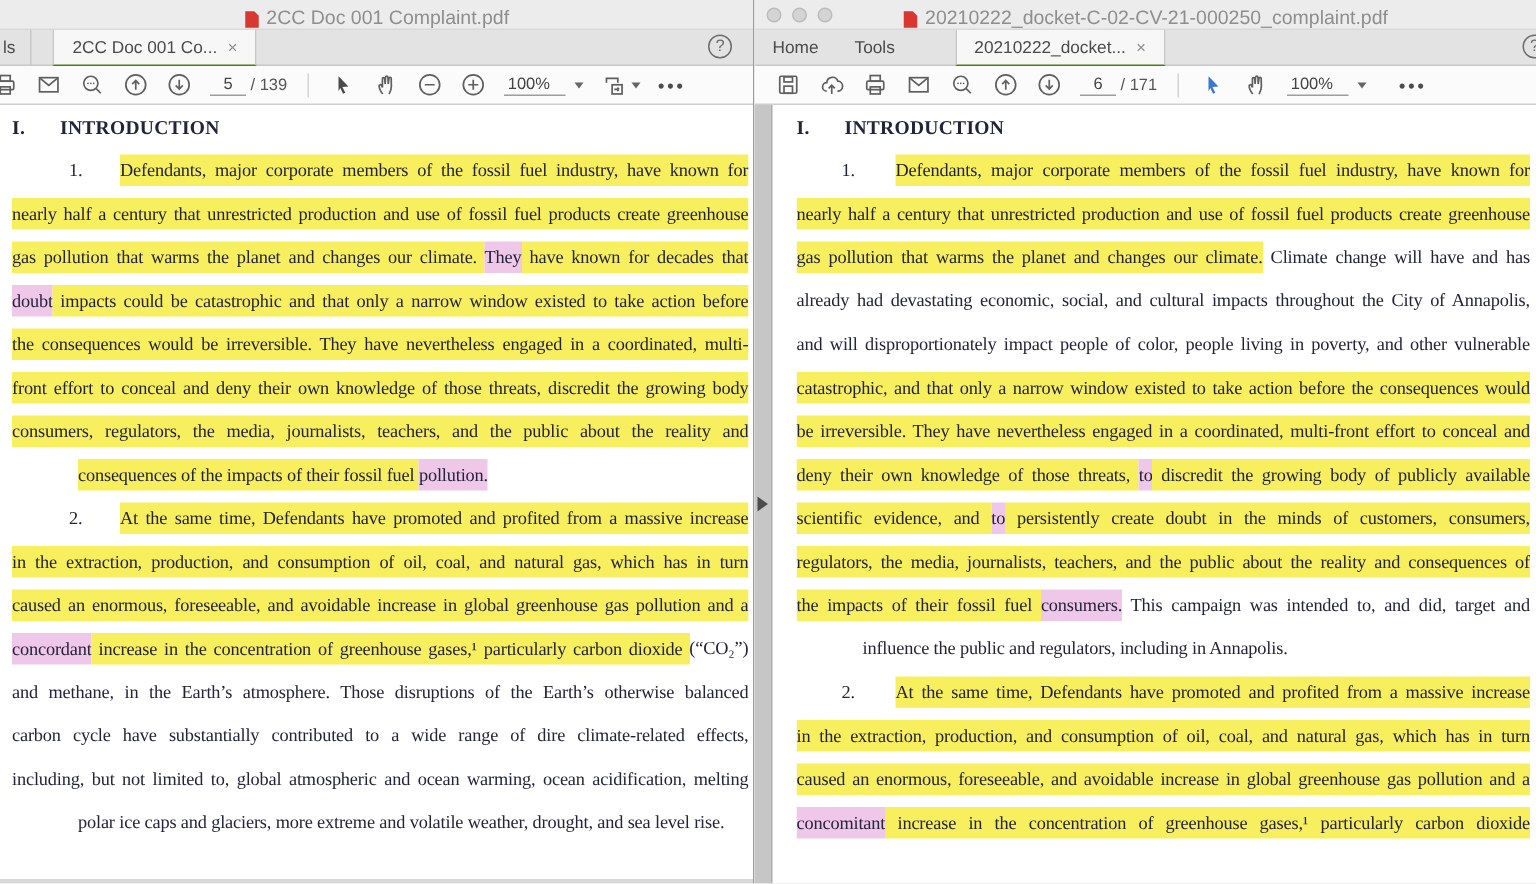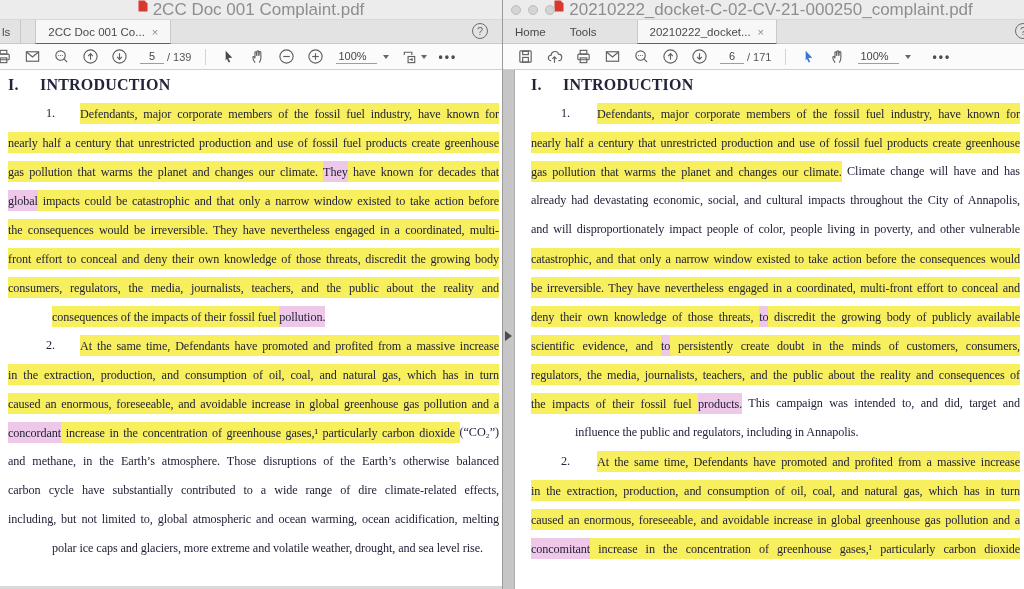--- a/index.html
+++ b/index.html
@@ -6,22 +6,22 @@
   html,body { width:1024px; height:589px; overflow:hidden; background:#e9e9e9;
               font-family:"Liberation Sans", sans-serif; }
   .stage { position:relative; width:1024px; height:589px; display:flex; }
 
   
   .win { position:relative; height:589px; background:#fff; overflow:hidden; }
   .win-left  { width:503px; border-right:1px solid #9b9b9b; }
   .win-right { width:520px; flex:1; }
 
   .titlebar { height:20px; background:#ececec; border-bottom:1px solid #d9d9d9;
-              display:flex; align-items:flex-start; justify-content:center; gap:5px;
-              font-size:17px; color:#8e8e8e; position:relative; }
+              display:flex; align-items:flex-end; justify-content:center; gap:5px;
+              font-size:13px; color:#8e8e8e; position:relative; }
   .lights { position:absolute; left:8px; top:5px; display:flex; gap:7px; }
   .light { width:10px; height:10px; border-radius:50%; background:#d4d4d4; border:1px solid #bcbcbc; }
   .pdficon { width:10px; height:12px; flex:0 0 auto; }
 
   .tabbar { height:24px; background:#e3e3e3; border-bottom:1px solid #c8c8c8;
             display:flex; align-items:stretch; font-size:11.5px; color:#4a4a4a; position:relative; }
   .tab { display:flex; align-items:center; padding:0 12px; gap:7px; cursor:default; }
   .tab.active { background:#f7f7f7; border-left:1px solid #c8c8c8; border-right:1px solid #c8c8c8;
                 margin-bottom:-1px; border-bottom:1px solid #4d7c0f; }
   .tab .x { color:#8b8b8b; font-size:11px; }
@@ -55,21 +55,21 @@
   .graystrip  { position:absolute; left:0; top:0; width:11px; height:519px; background:#c6c6c6; }
   .nextarrow { position:absolute; left:2px; top:261px; width:0; height:0;
                border-top:5px solid transparent; border-bottom:5px solid transparent;
                border-left:7px solid #4c4c4c; }
 
   .doc { font-family:"Liberation Serif", serif; font-size:12.2px; color:#23233a;
          letter-spacing:-0.1px; }
   .doc .line { height:29px; line-height:29px; overflow:hidden;
                text-align:justify; text-align-last:justify; }
   .doc .line.nj { text-align:left; text-align-last:auto;padding-left:44px; }
-  .doc .line.head { font-weight:bold; text-align-last:auto; font-size:16px; letter-spacing:0.2px; }
+  .doc .line.head { font-weight:bold; text-align-last:auto; font-size:13px; letter-spacing:0.2px; }
   .doc .hnum { display:inline-block; width:32px; }
   .doc .pline { padding-left:var(--pind); }
   .doc .pnum { display:inline-block; width:var(--pnum); background:none; }
   .doc-left  { padding:0 3px 0 8px;  --pind:38px; --pnum:34px; }
   .doc-right { padding:0 4px 0 16px; --pind:30px; --pnum:36px; }
   .hl-y { background:var(--hl-y,#f8ef5f); padding:3.5px 0; }
   .hl-p { background:var(--hl-p,#efc7e9); padding:3.5px 0; }
 </style>
 </head>
 <body>
@@ -171,21 +171,21 @@
       <div class="dots">•••</div>
     </div>
 
     <div class="docarea">
       <div class="page page-left">
         <div id="left-doc" class="doc doc-left">
             <div class="line head"><span class="hnum">I.</span><span>INTRODUCTION</span></div>
             <div class="line pline"><span class="pnum">1.</span><span class="hl-y">Defendants, major corporate members of the fossil fuel industry, have known for</span></div>
             <div class="line"><span class="hl-y">nearly half a century that unrestricted production and use of fossil fuel products create greenhouse</span></div>
             <div class="line"><span class="hl-y">gas pollution that warms the planet and changes our climate. </span><span class="hl-p">They</span><span class="hl-y"> have known for decades that</span></div>
-            <div class="line"><span class="hl-p">global</span><span class="hl-y"> impacts could be catastrophic and that only a narrow window existed to take action before</span></div>
+            <div class="line"><span class="hl-p">doubt</span><span class="hl-y"> impacts could be catastrophic and that only a narrow window existed to take action before</span></div>
             <div class="line"><span class="hl-y">the consequences would be irreversible. They have nevertheless engaged in a coordinated, multi-</span></div>
             <div class="line"><span class="hl-y">front effort to conceal and deny their own knowledge of those threats, discredit the growing body</span></div>
             <div class="line"><span class="hl-y">consumers, regulators, the media, journalists, teachers, and the public about the reality and</span></div>
             <div class="line nj"><span class="hl-y">consequences of the impacts of their fossil fuel </span><span class="hl-p">pollution.</span></div>
             <div class="line pline"><span class="pnum">2.</span><span class="hl-y">At the same time, Defendants have promoted and profited from a massive increase</span></div>
             <div class="line"><span class="hl-y">in the extraction, production, and consumption of oil, coal, and natural gas, which has in turn</span></div>
             <div class="line"><span class="hl-y">caused an enormous, foreseeable, and avoidable increase in global greenhouse gas pollution and a</span></div>
             <div class="line"><span class="hl-p">concordant</span><span class="hl-y"> increase in the concentration of greenhouse gases,¹ particularly carbon dioxide </span><span>(“CO₂”)</span></div>
             <div class="line"><span>and methane, in the Earth’s atmosphere. Those disruptions of the Earth’s otherwise balanced</span></div>
             <div class="line"><span>carbon cycle have substantially contributed to a wide range of dire climate-related effects,</span></div>
@@ -301,21 +301,21 @@
             <div class="line pline"><span class="pnum">1.</span><span class="hl-y">Defendants, major corporate members of the fossil fuel industry, have known for</span></div>
             <div class="line"><span class="hl-y">nearly half a century that unrestricted production and use of fossil fuel products create greenhouse</span></div>
             <div class="line"><span class="hl-y">gas pollution that warms the planet and changes our climate.</span><span> Climate change will have and has</span></div>
             <div class="line"><span>already had devastating economic, social, and cultural impacts throughout the City of Annapolis,</span></div>
             <div class="line"><span>and will disproportionately impact people of color, people living in poverty, and other vulnerable</span></div>
             <div class="line"><span class="hl-y">catastrophic, and that only a narrow window existed to take action before the consequences would</span></div>
             <div class="line"><span class="hl-y">be irreversible. They have nevertheless engaged in a coordinated, multi-front effort to conceal and</span></div>
             <div class="line"><span class="hl-y">deny their own knowledge of those threats, </span><span class="hl-p">to</span><span class="hl-y"> discredit the growing body of publicly available</span></div>
             <div class="line"><span class="hl-y">scientific evidence, and </span><span class="hl-p">to</span><span class="hl-y"> persistently create doubt in the minds of customers, consumers,</span></div>
             <div class="line"><span class="hl-y">regulators, the media, journalists, teachers, and the public about the reality and consequences of</span></div>
-            <div class="line"><span class="hl-y">the impacts of their fossil fuel </span><span class="hl-p">products.</span><span> This campaign was intended to, and did, target and</span></div>
+            <div class="line"><span class="hl-y">the impacts of their fossil fuel </span><span class="hl-p">consumers.</span><span> This campaign was intended to, and did, target and</span></div>
             <div class="line nj"><span>influence the public and regulators, including in Annapolis.</span></div>
             <div class="line pline"><span class="pnum">2.</span><span class="hl-y">At the same time, Defendants have promoted and profited from a massive increase</span></div>
             <div class="line"><span class="hl-y">in the extraction, production, and consumption of oil, coal, and natural gas, which has in turn</span></div>
             <div class="line"><span class="hl-y">caused an enormous, foreseeable, and avoidable increase in global greenhouse gas pollution and a</span></div>
             <div class="line"><span class="hl-p">concomitant</span><span class="hl-y"> increase in the concentration of greenhouse gases,¹ particularly carbon dioxide</span></div>
           </div>
       </div>
     </div>
   </div>
 </div>

